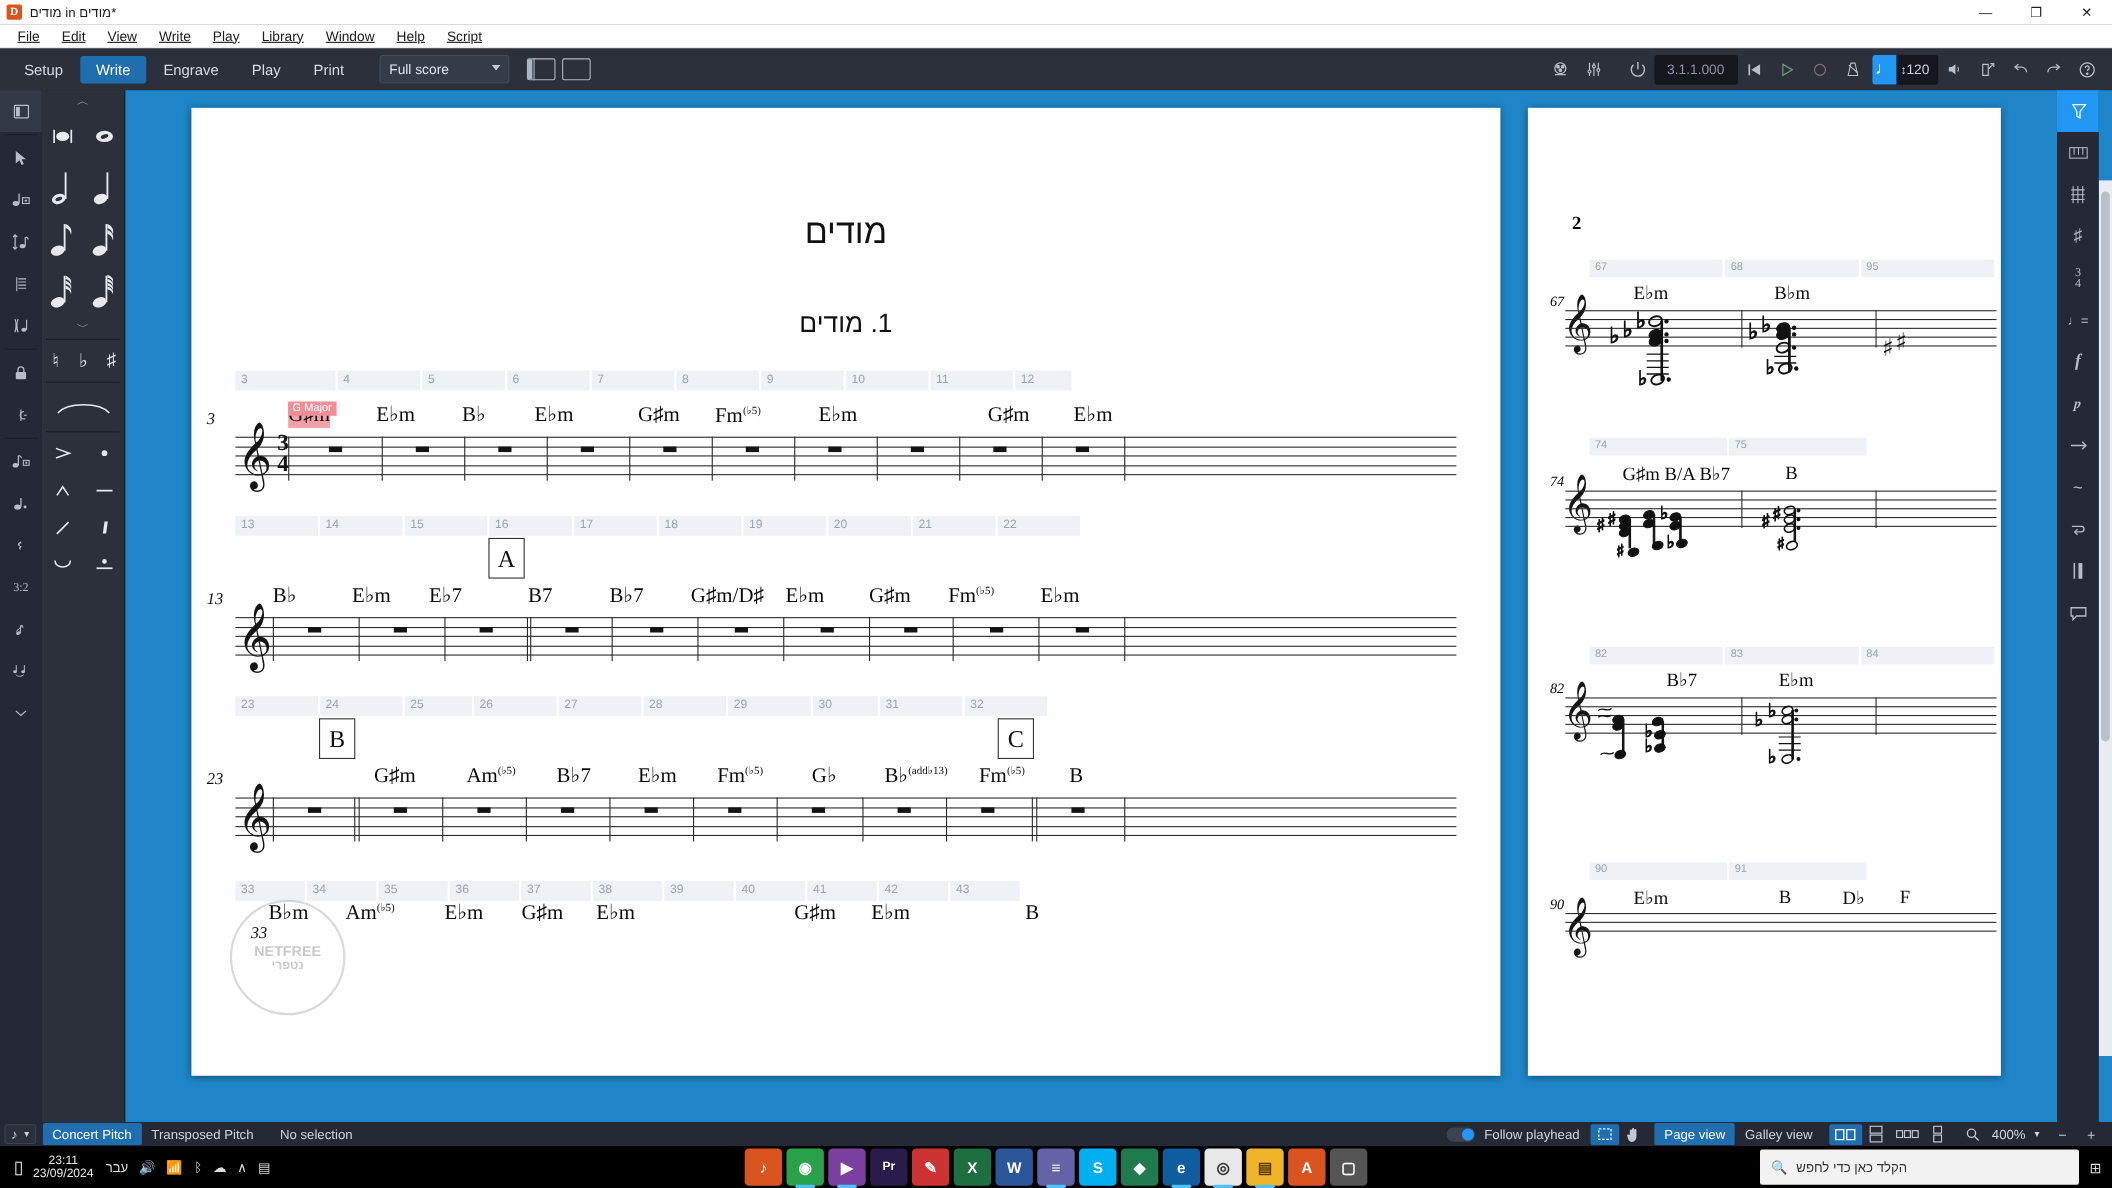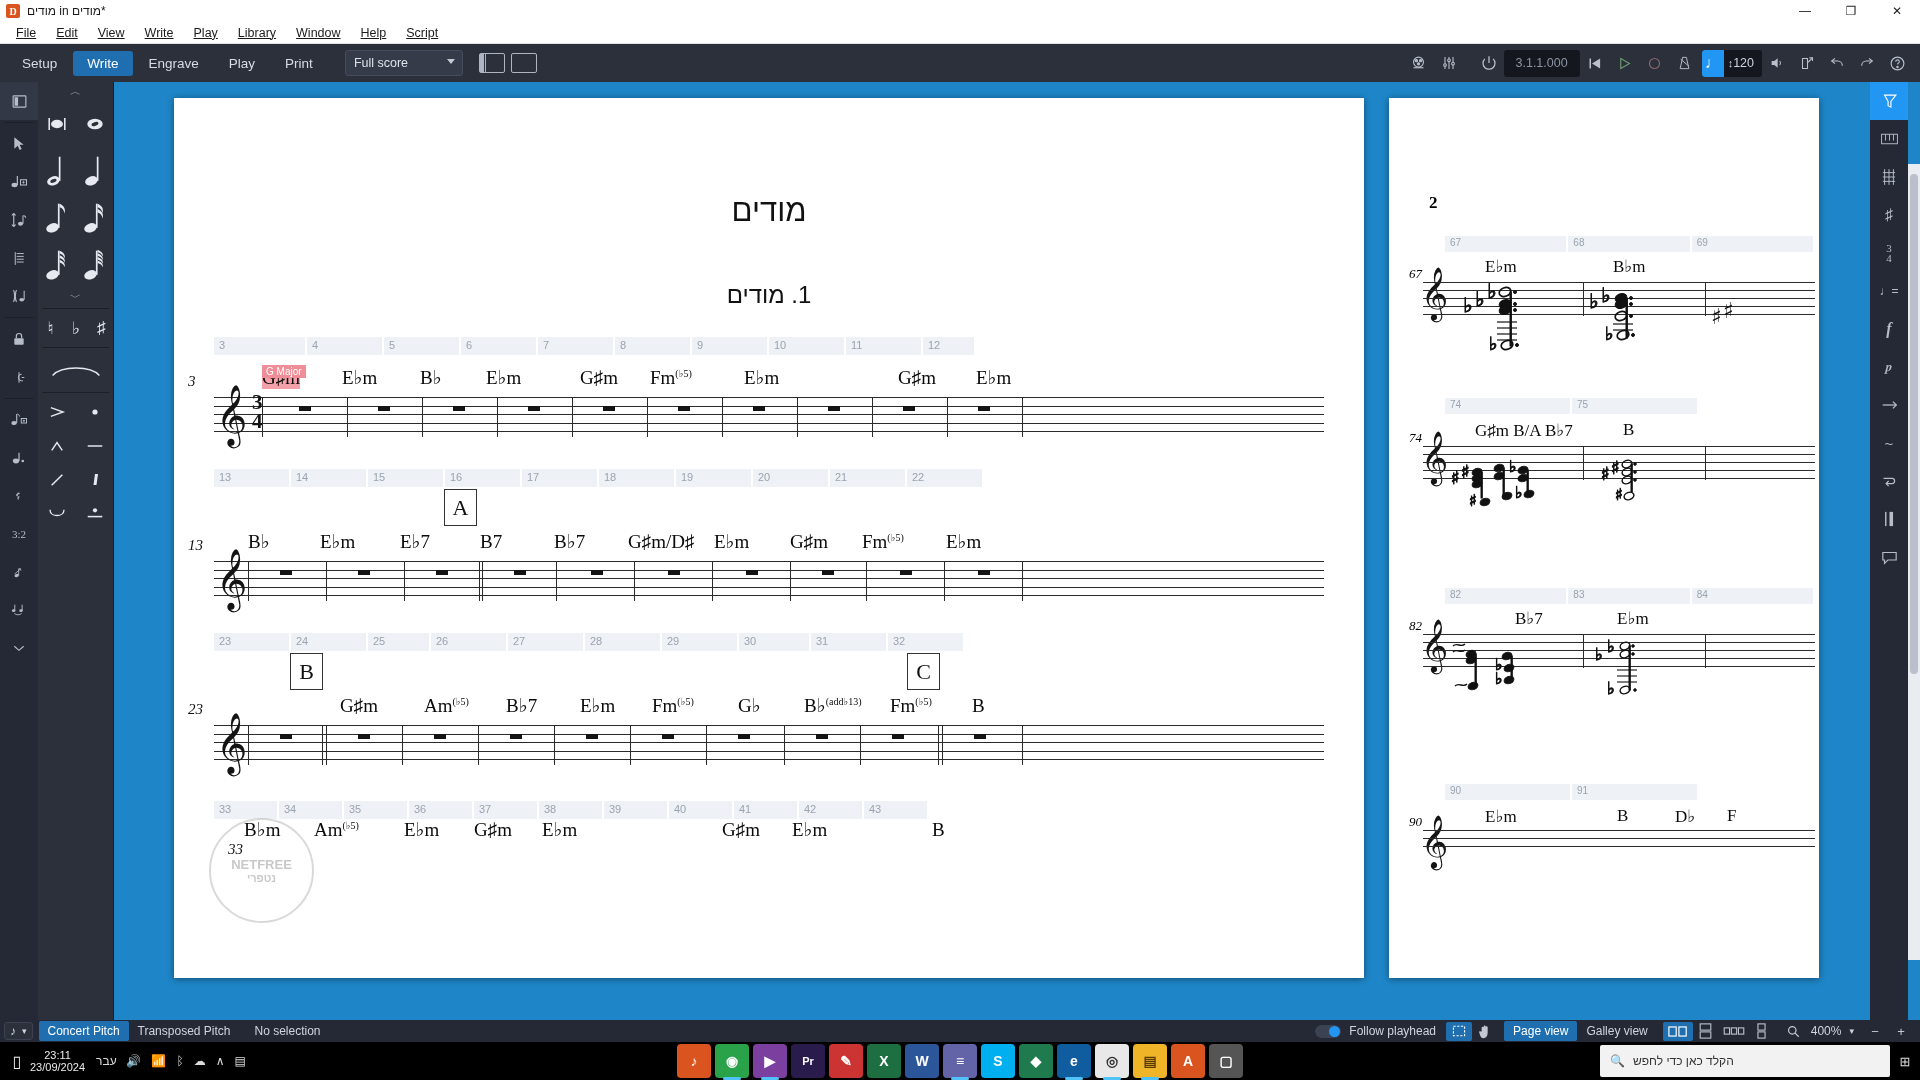--- a/index.html
+++ b/index.html
@@ -598,21 +598,21 @@
           <div class="bar-cell" style="width:75px">20</div>
           <div class="bar-cell" style="width:75px">21</div>
           <div class="bar-cell" style="width:75px">22</div>
         </div>
         <div style="position:relative;height:40px">
           <div class="rehearsal" style="left:230px;top:2px">A</div>
         </div>
         <div class="chordrow" style="height:26px">
           <div class="chord" style="left:34px">B♭</div>
           <div class="chord" style="left:106px">E♭m</div>
-          <div class="chord" style="left:186px">E♭7</div>
+          <div class="chord" style="left:176px">E♭7</div>
           <div class="chord" style="left:266px">B7</div>
           <div class="chord" style="left:340px">B♭7</div>
           <div class="chord" style="left:414px">G♯m/D♯</div>
           <div class="chord" style="left:500px">E♭m</div>
           <div class="chord" style="left:576px">G♯m</div>
           <div class="chord" style="left:648px">Fm<sup>(♭5)</sup></div>
           <div class="chord" style="left:732px">E♭m</div>
         </div>
         <div class="staffwrap">
           <div class="sysnum">13</div>
@@ -651,21 +651,21 @@
 
       <div class="system" style="margin-top:24px">
         <div class="bar-ruler">
           <div class="bar-cell" style="width:75px">23</div>
           <div class="bar-cell" style="width:75px">24</div>
           <div class="bar-cell" style="width:61px">25</div>
           <div class="bar-cell" style="width:75px">26</div>
           <div class="bar-cell" style="width:75px">27</div>
           <div class="bar-cell" style="width:75px">28</div>
           <div class="bar-cell" style="width:75px">29</div>
-          <div class="bar-cell" style="width:70px">30</div>
+          <div class="bar-cell" style="width:59px">30</div>
           <div class="bar-cell" style="width:75px">31</div>
           <div class="bar-cell" style="width:75px">32</div>
         </div>
         <div style="position:relative;height:40px">
           <div class="rehearsal" style="left:76px;top:2px">B</div>
           <div class="rehearsal" style="left:693px;top:2px">C</div>
         </div>
         <div class="chordrow" style="height:26px">
           <div class="chord" style="left:126px">G♯m</div>
           <div class="chord" style="left:210px">Am<sup>(♭5)</sup></div>
@@ -746,21 +746,21 @@
       </div>
     </div>
 
     <div class="page2">
       <div class="p2num">2</div>
 
       <div class="p2sys" style="top:138px">
         <div class="p2ruler" style="margin-left:40px">
           <div class="p2cell" style="width:125px">67</div>
           <div class="p2cell" style="width:125px">68</div>
-          <div class="p2cell" style="width:125px">69</div>
+          <div class="p2cell" style="width:125px">95</div>
         </div>
         <div style="position:relative;height:30px">
           <div class="p2chord" style="left:80px;top:4px">E♭m</div>
           <div class="p2chord" style="left:208px;top:4px">B♭m</div>
         </div>
         <div class="p2staff">
           <div class="p2num2" style="left:4px">67</div>
           <div class="p2clef" style="left:16px">𝄞</div>
           <div class="ln" style="top:0;left:18px"></div>
             <div class="ln" style="top:8px;left:18px"></div>

